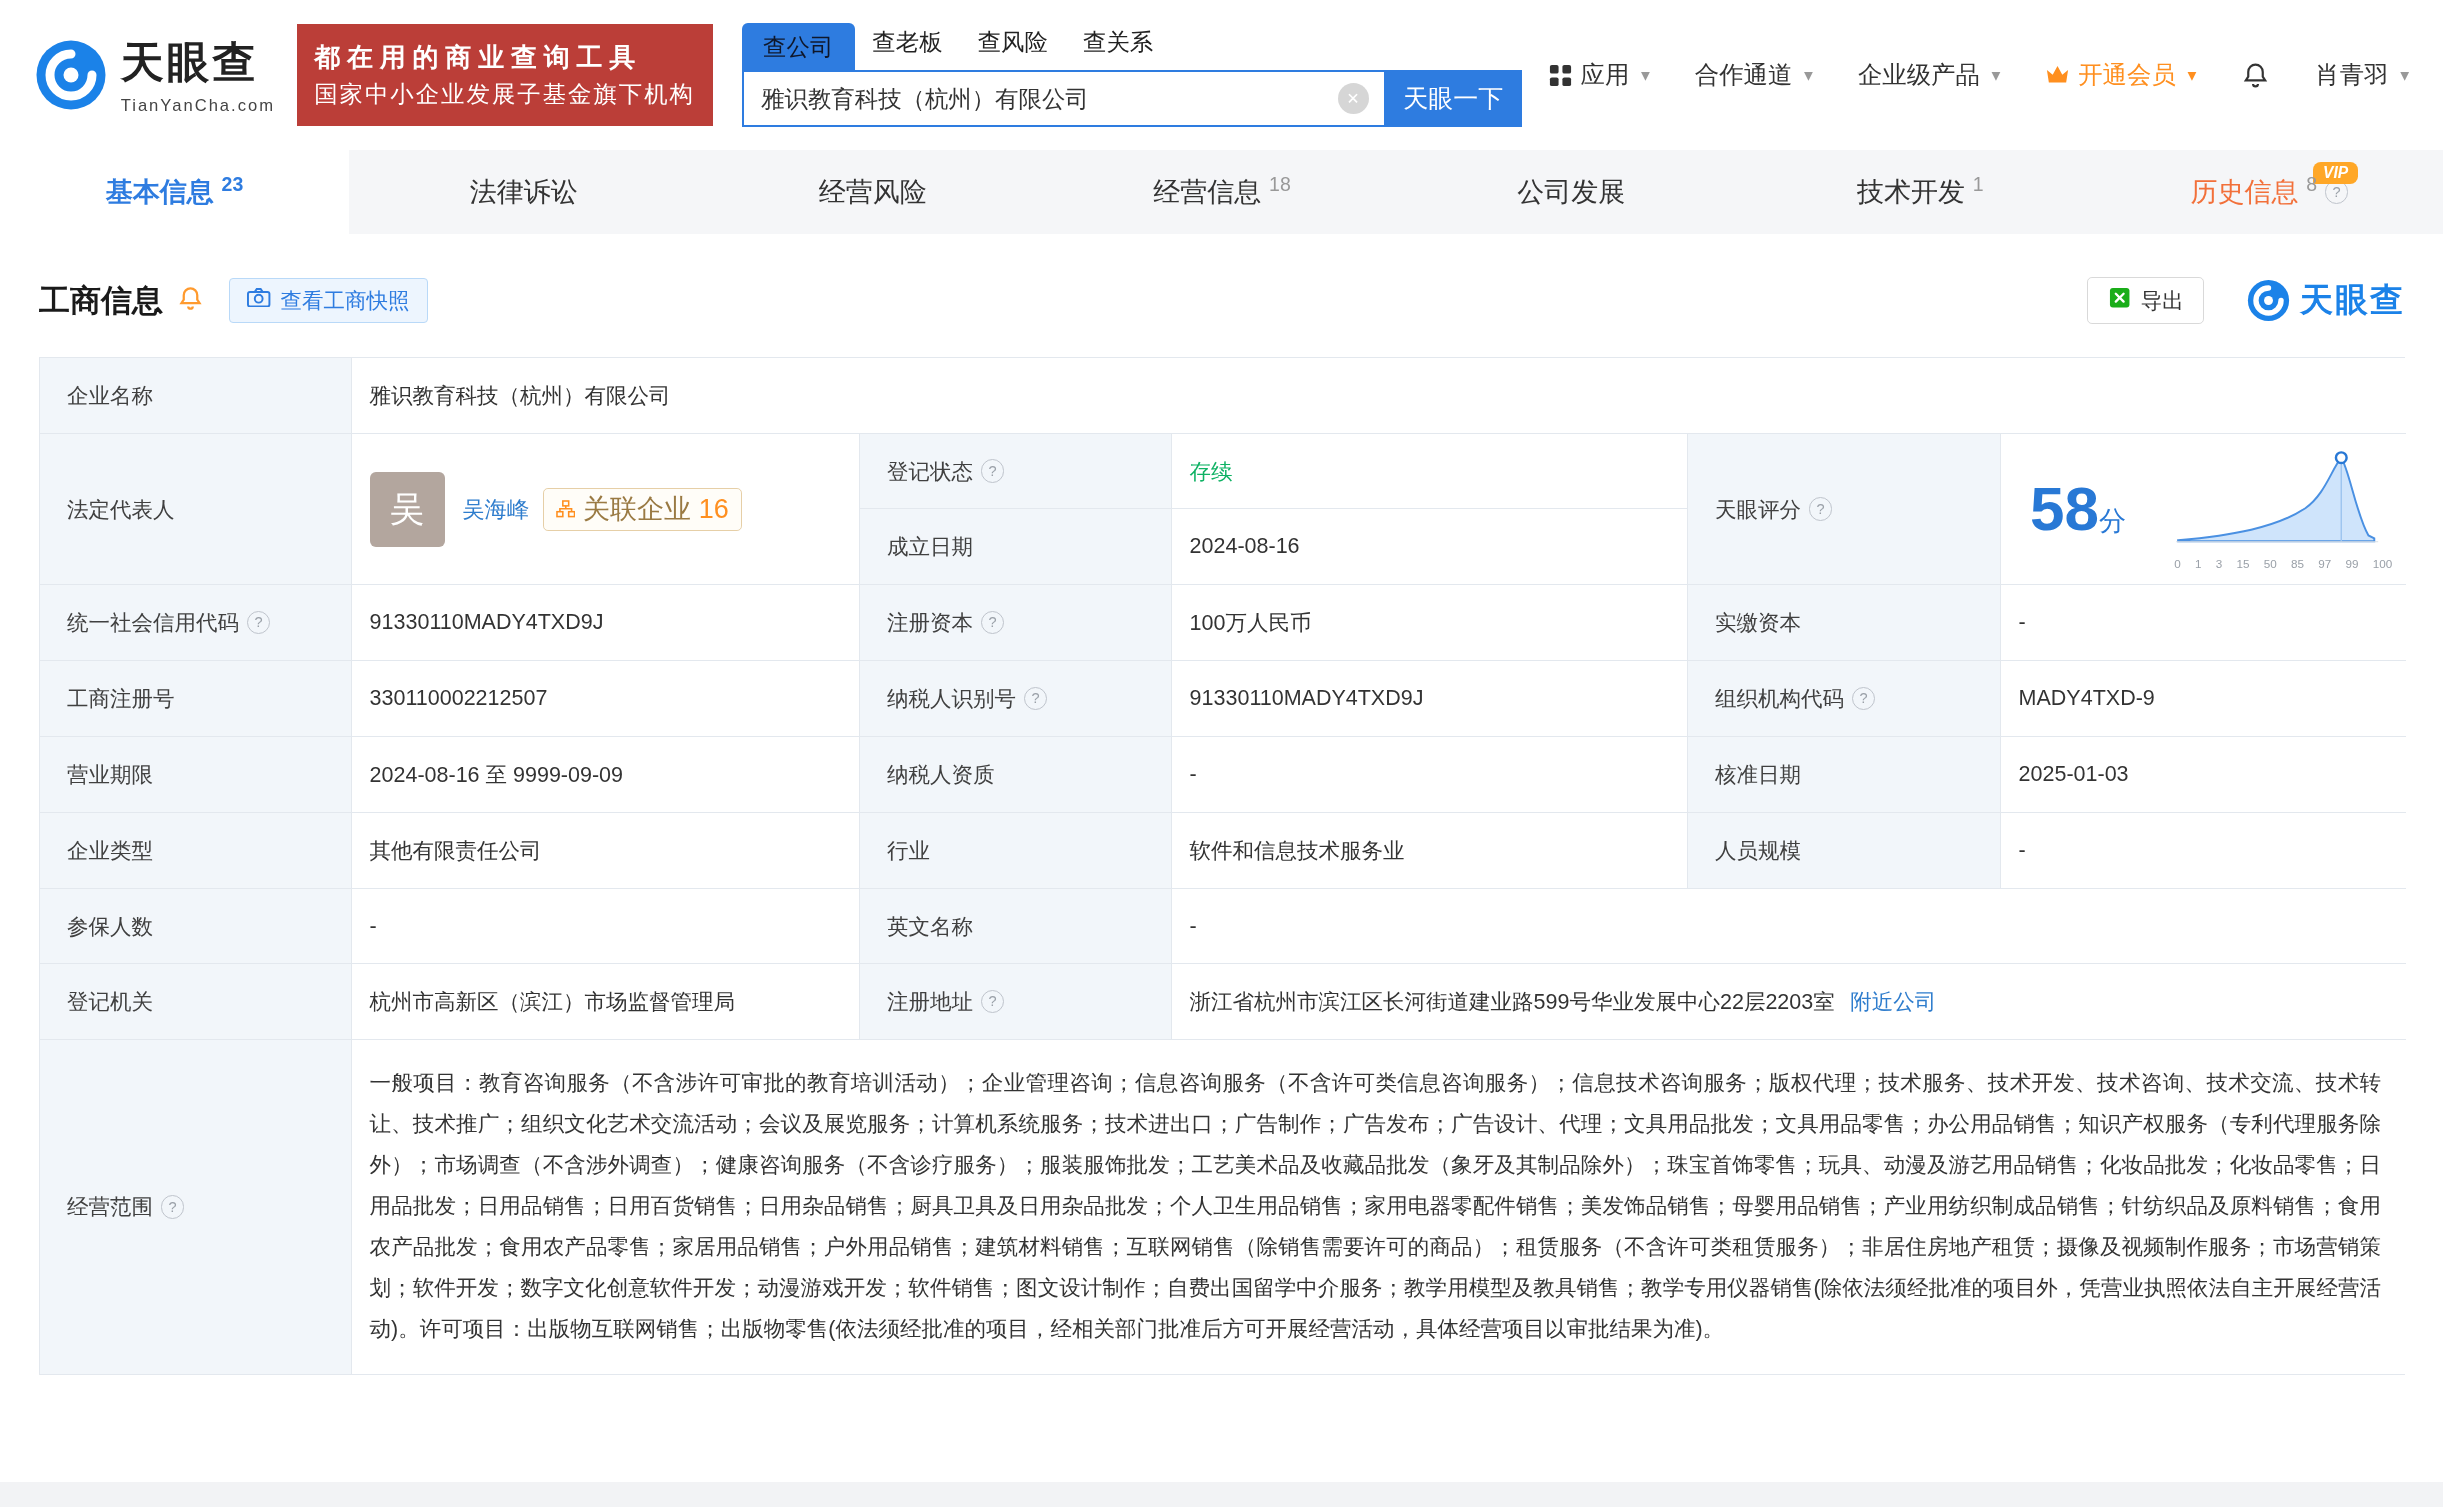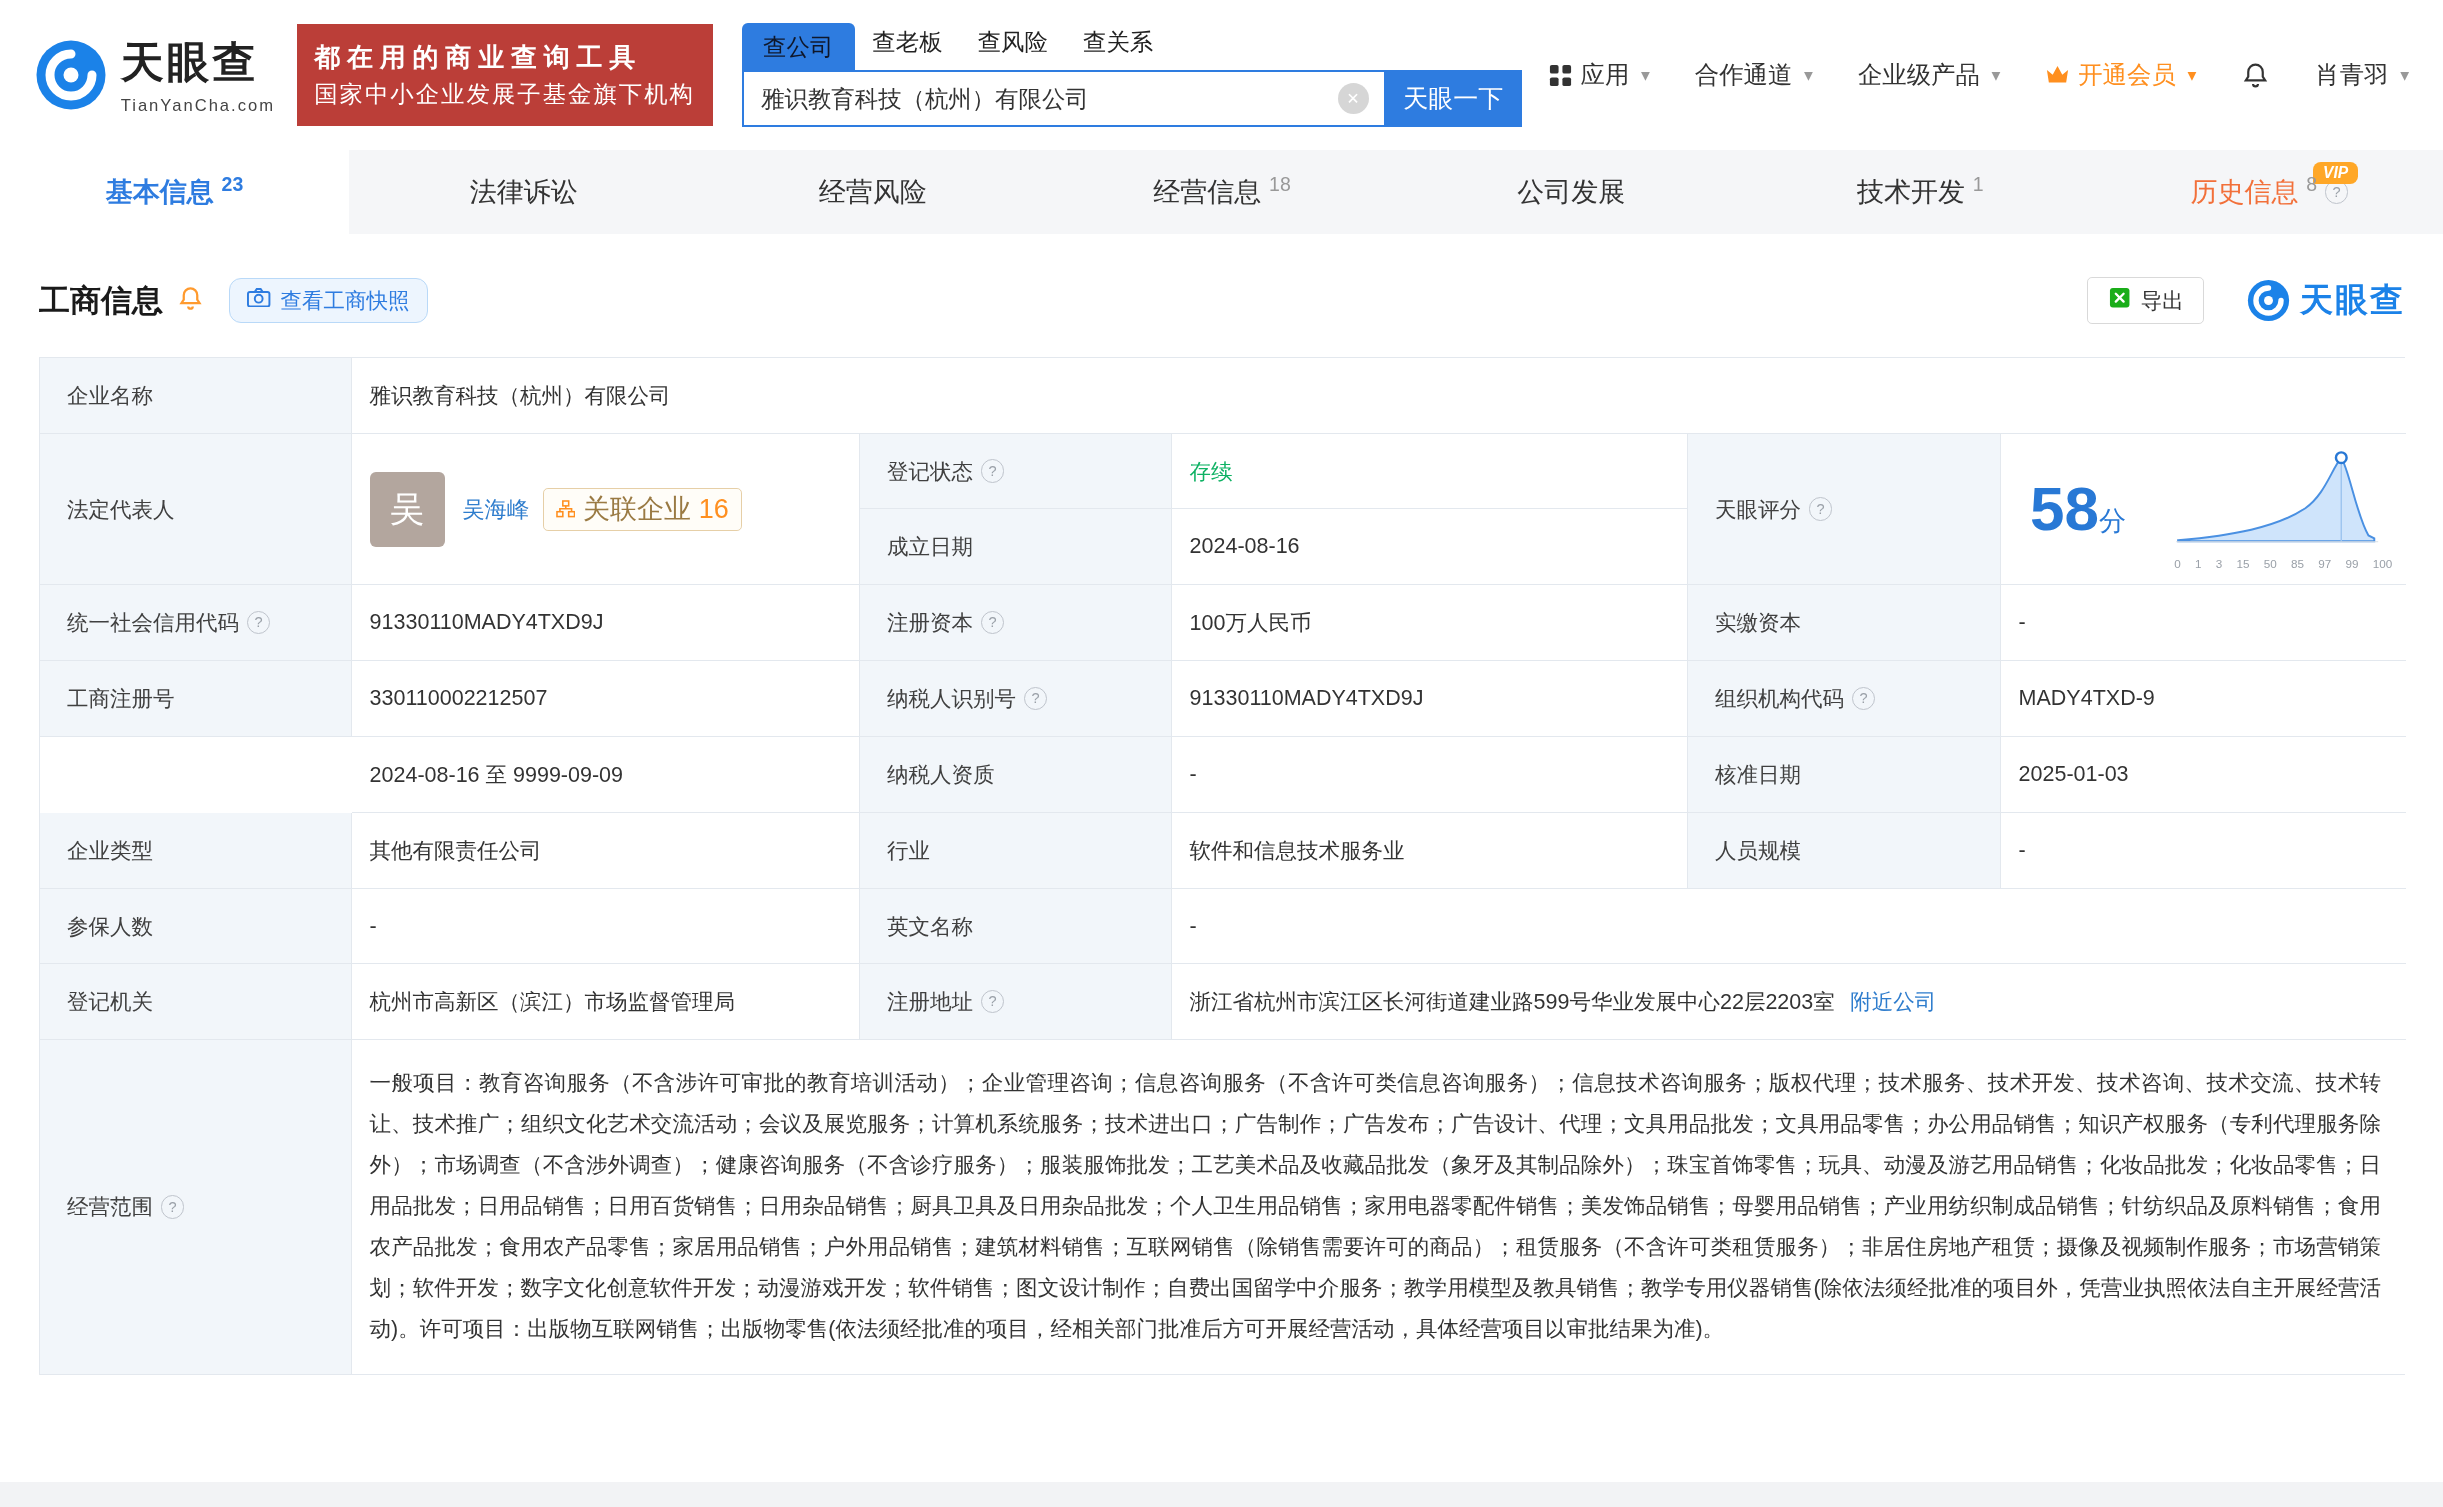--- a/index.html
+++ b/index.html
@@ -44,21 +44,21 @@
   .ptab.active .cnt{ color:var(--blue); }
   .ptab.history{ color:var(--hist); }
   .vip-badge{ position:absolute; top:11.7px; right:86px; background:#ffa727; color:#fff; font-size:15.6px; font-weight:bold; font-style:italic; padding:2px 9.8px; border-radius:7.8px 7.8px 7.8px 2px; }
   .qmark{ display:inline-flex; width:23.4px; height:23.4px; border:1px solid #bfc4cc; border-radius:50%; align-items:center; justify-content:center; margin-left:7.8px; flex:none; cursor:pointer; }
   .qmark::after{ content:"?"; font-size:14.6px; color:#9aa0a8; }
 
   
   .section-header{ display:flex; align-items:center; padding:43px 39px 0 39px; }
   .section-title{ font-size:31px; font-weight:bold; color:#1a1a1a; }
   .monitor-bell{ margin-left:13.7px; cursor:pointer; }
-  .snapshot-btn{ margin-left:25px; display:flex; align-items:center; gap:9.8px; background:#edf5fe; border:1px solid #b9d9f8; color:var(--blue); font-size:21.5px; height:45px; padding:0 17.6px; border-radius:12px; cursor:pointer; }
+  .snapshot-btn{ margin-left:25px; display:flex; align-items:center; gap:9.8px; background:#edf5fe; border:1px solid #b9d9f8; color:var(--blue); font-size:21.5px; height:45px; padding:0 17.6px; border-radius:4px; cursor:pointer; }
   .right-tools{ margin-left:auto; display:flex; align-items:center; gap:43px; }
   .export-btn{ display:flex; align-items:center; gap:9.8px; border:1px solid #d9d9d9; border-radius:4.9px; height:47px; padding:0 19.5px; font-size:21.5px; color:#333; cursor:pointer; background:#fff; }
   .watermark{ display:flex; align-items:center; gap:9.8px; }
   .watermark .wm-text{ font-size:33px; font-weight:bold; color:#1b82e8; letter-spacing:2px; }
 
   
   .info-table{ margin:33px 39px 0 39px; width:2366px; border:1px solid var(--border);
     display:grid; grid-template-columns:312px 508px 312px 516px 313px 405px;
     grid-template-rows:76px 75px 76px 76px 76px 76px 76px 75px 76px auto; font-size:21.5px; }
   .cell{ border-right:1px solid var(--border); border-bottom:1px solid var(--border); display:flex; align-items:center; padding:0 17.6px; background:#fff; min-width:0; }
@@ -320,20 +320,23 @@
       <span>91330110MADY4TXD9J</span>
     </div>
   <div class="cell label" style="grid-area:5/5/6/6">
       <span>组织机构代码</span>
       <span class="qmark"></span>
     </div>
   <div class="cell lastcol" style="grid-area:5/6/6/7">
       <span>MADY4TXD-9</span>
     </div>
 
+  <div class="cell label" style="grid-area:6/1/7/2">
+      <span>营业期限</span>
+    </div>
   <div class="cell" style="grid-area:6/2/7/3">
       <span>2024-08-16 至 9999-09-09</span>
     </div>
   <div class="cell label" style="grid-area:6/3/7/4">
       <span>纳税人资质</span>
     </div>
   <div class="cell" style="grid-area:6/4/7/5">
       <span class="dash">-</span>
     </div>
   <div class="cell label" style="grid-area:6/5/7/6">

